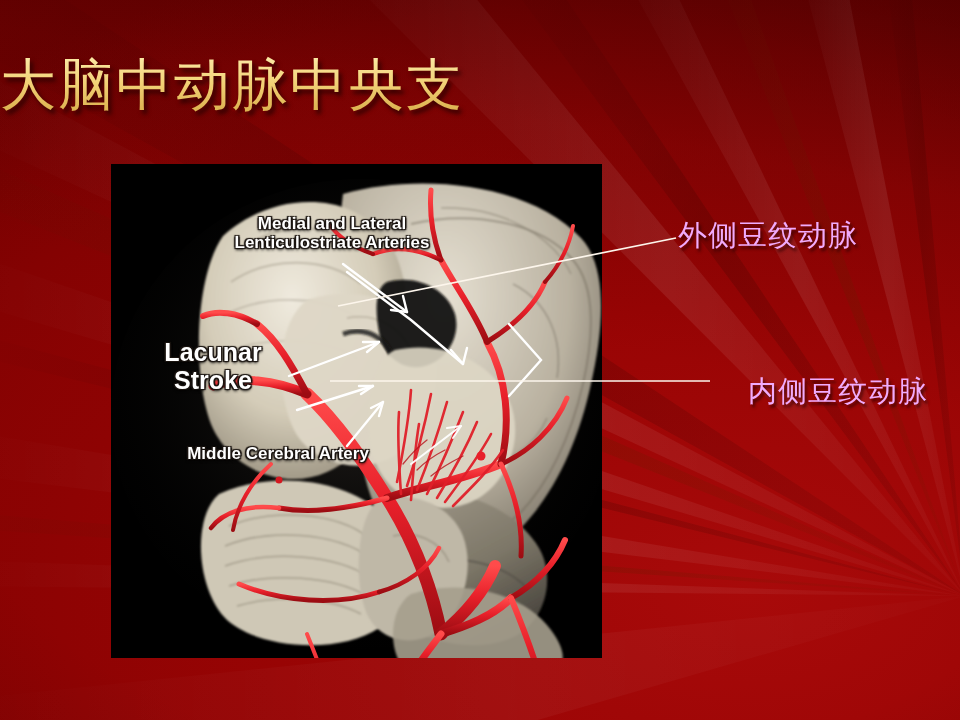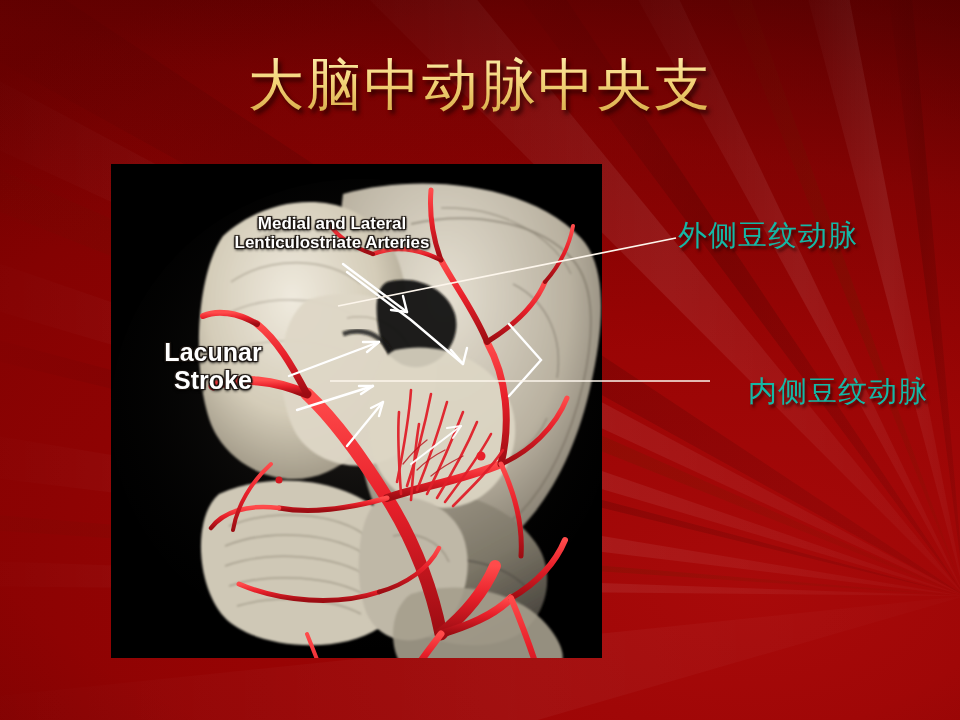--- a/index.html
+++ b/index.html
@@ -29,21 +29,20 @@
   .bg-rays { position:absolute; inset:0; }
   .bg-rays svg { display:block; width:960px; height:720px; }
   .bg-vignette {
     position:absolute; inset:0;
     background:radial-gradient(130% 110% at 55% 55%, rgba(0,0,0,0) 48%, rgba(50,0,0,.30) 100%);
   }
 
   
   .title {
     position:absolute; left:0; right:0; top:56px;
-    text-align:center;
     font-size:56px; line-height:1.05;
     letter-spacing:2px;
     color:#f3d97e;
     background:linear-gradient(180deg,#fbeaa6 0%,#f2d176 46%,#d9ad4a 100%);
     -webkit-background-clip:text; background-clip:text;
     -webkit-text-fill-color:transparent;
     filter:drop-shadow(3px 4px 2px rgba(40,0,0,.85));
     white-space:nowrap;
   }
 
@@ -70,21 +69,21 @@
     white-space:pre-line;
     line-height:1.12;
   }
   #lbl-lenticulostriate { left:96px; top:50px; width:250px; font-size:17px; }
   #lbl-lacunar          { left:36px; top:174px; width:132px; font-size:25px; }
   #lbl-mca              { left:32px; top:280px; width:270px; font-size:17px; }
 
   
   .callout {
     position:absolute;
-    color:#14b8a6;
+    color:#f0abfc;
     font-size:29px;
     letter-spacing:1px;
     white-space:nowrap;
     text-shadow:2px 3px 3px rgba(40,0,0,.75);
   }
   #callout-lateral { left:678px; top:216px; }
   #callout-medial  { left:712px; top:372px;margin-left:36px; }
 
   .leaders { position:absolute; inset:0; pointer-events:none; }
   .leaders svg { display:block; width:960px; height:720px; }
@@ -334,20 +333,21 @@
       <g stroke="#ffffff" stroke-width="2" fill="none" stroke-linecap="round" opacity="0.95">
         <path d="M300 300 L350 262"></path>
         <path d="M350 262 L336 264 M350 262 L342 274"></path>
       </g>
     </svg>
 
     <div class="fig-label" id="lbl-lenticulostriate">Medial and Lateral
 Lenticulostriate Arteries</div>
     <div class="fig-label" id="lbl-lacunar">Lacunar
 Stroke</div>
+    <div class="fig-label" id="lbl-mca">Middle Cerebral Artery</div>
   </div>
 
   <div class="leaders">
     <svg viewBox="0 0 960 720" xmlns="http://www.w3.org/2000/svg">
       <line x1="338" y1="306" x2="676" y2="238" stroke="#fdf6ec" stroke-width="1.7"></line>
       <line x1="330" y1="381" x2="710" y2="381" stroke="#fdf6ec" stroke-width="1.7"></line>
     </svg>
   </div>
 
   <div class="callout" id="callout-lateral">外侧豆纹动脉</div>

